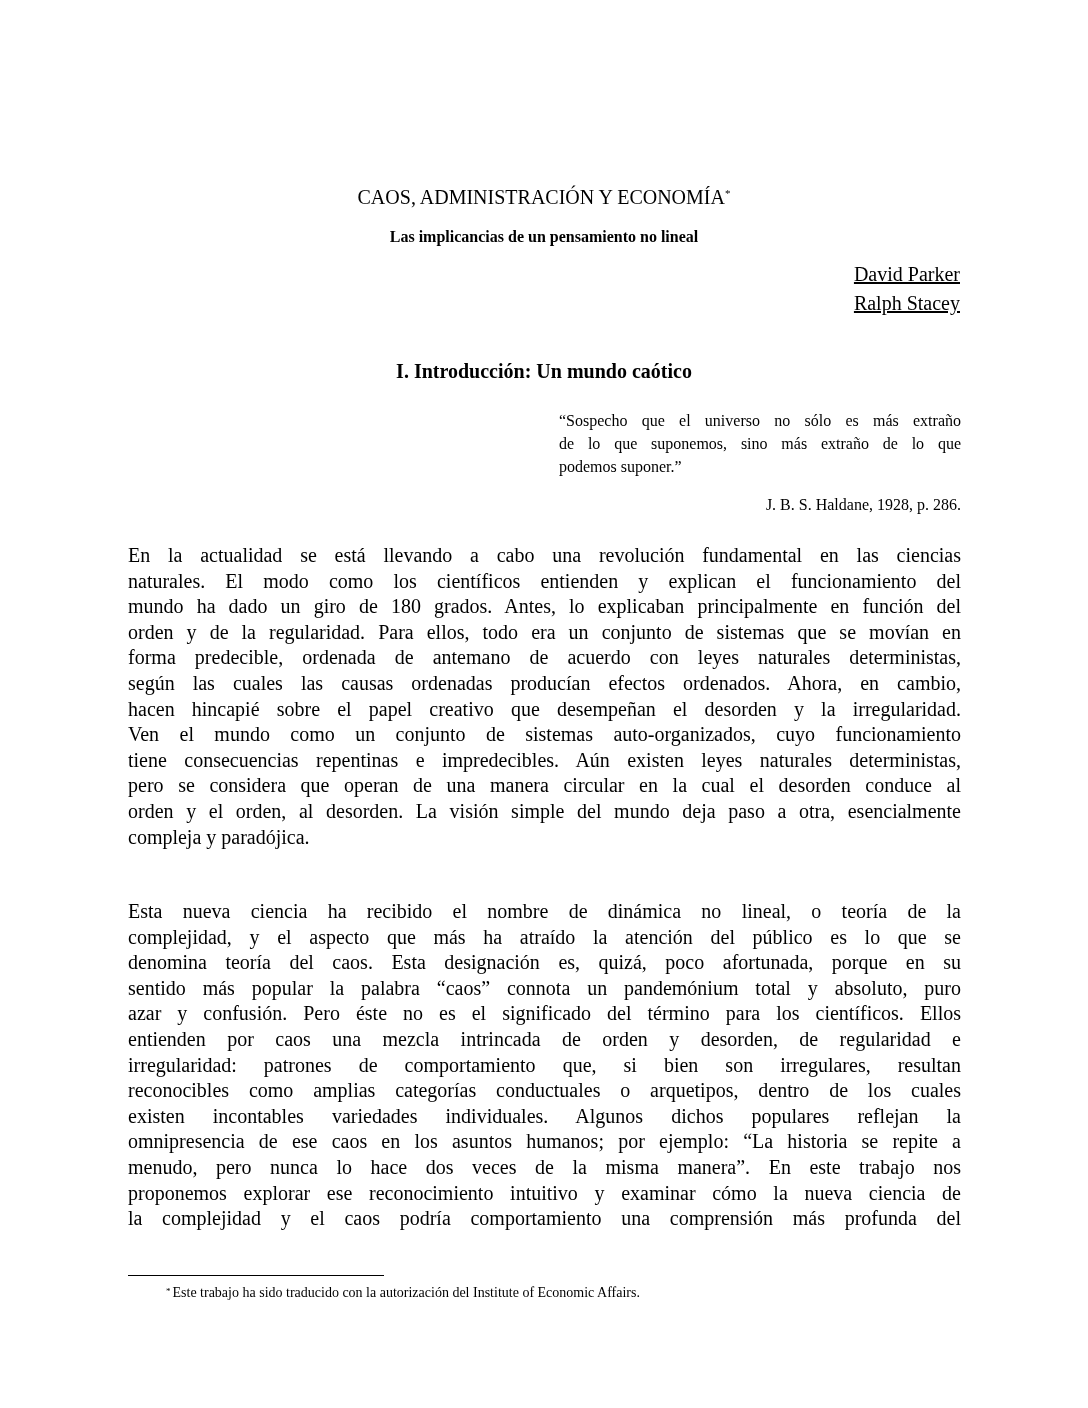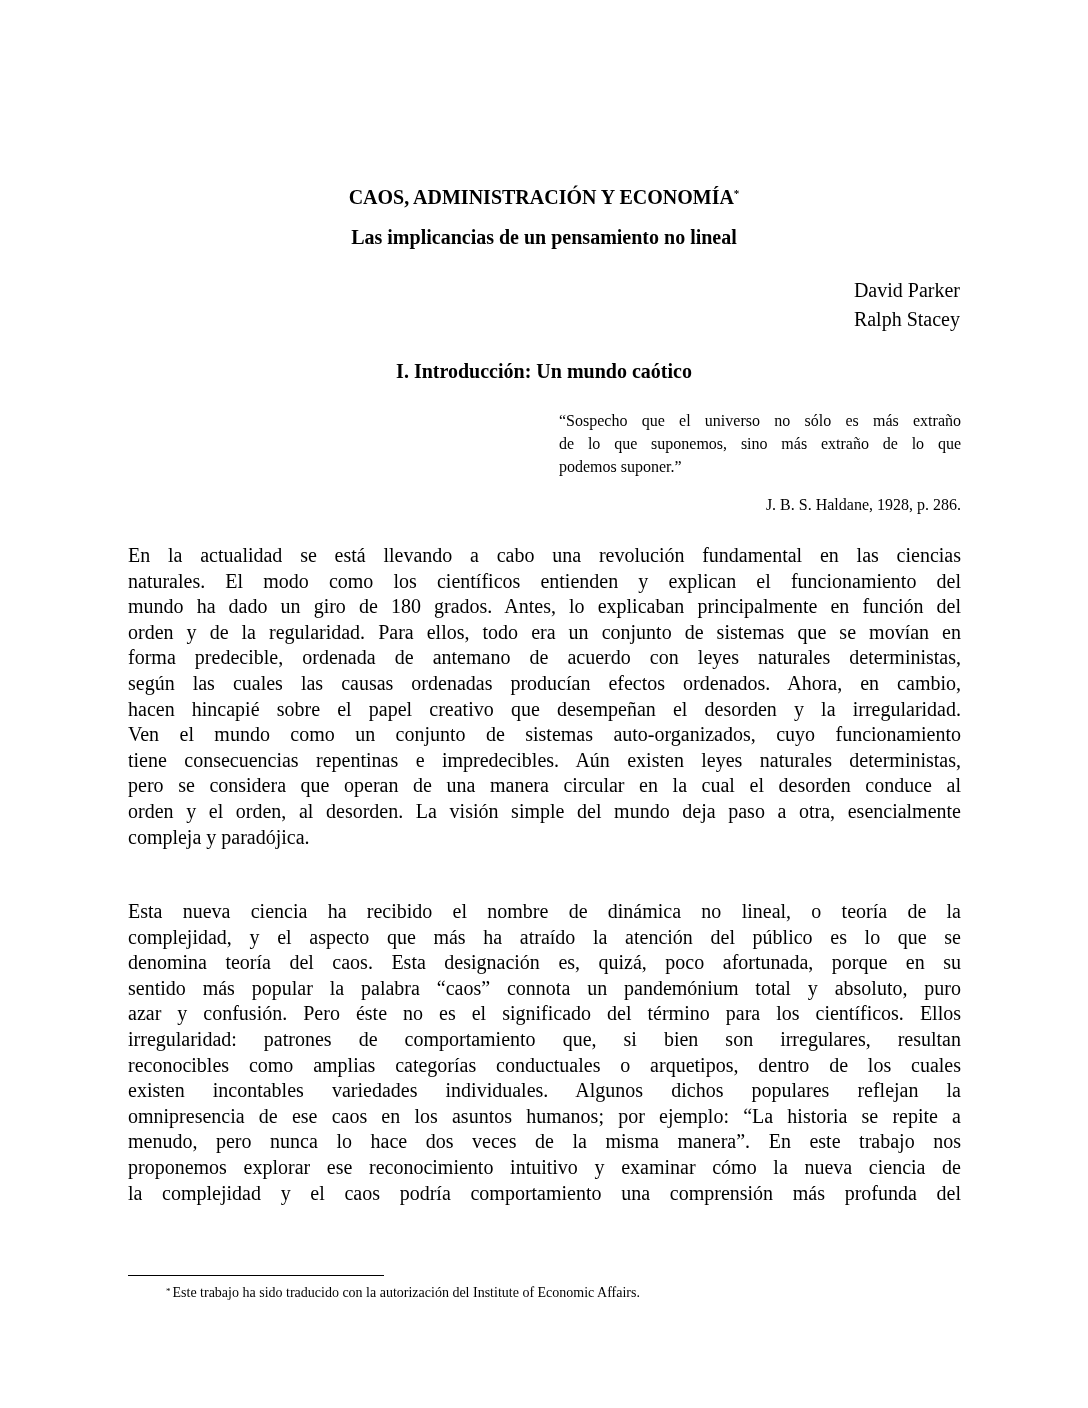--- a/index.html
+++ b/index.html
@@ -21,47 +21,48 @@
       width: 1088px;
       height: 1408px;
       background: #ffffff;
     }
     .title {
       position: absolute;
       left: 0;
       width: 1088px;
       top: 183px;
       text-align: center;
-      font-weight: bold;
+      font-weight: normal;
       font-size: 20px;
       line-height: 28px;
     }
     .title sup {
       font-size: 11px;
       vertical-align: top;
       position: relative;
       top: -4px;
     }
     .subtitle {
       position: absolute;
       left: 0;
       width: 1088px;
       top: 223px;
       text-align: center;
       font-weight: bold;
-      font-size: 20px;
+      font-size: 16px;
       line-height: 28px;
     }
     .authors {
       position: absolute;
       right: 128px;
-      top: 276px;
+      top: 260px;
       text-align: right;
       font-size: 20px;
       line-height: 29px;
+      text-decoration: underline;
     }
     .section-heading {
       position: absolute;
       left: 0;
       width: 1088px;
       top: 357px;
       text-align: center;
       font-weight: bold;
       font-size: 20px;
       line-height: 28px;
@@ -172,20 +173,21 @@
     <span class="line">orden y el orden, al desorden. La visión simple del mundo deja paso a otra, esencialmente</span>
     <span class="line last">compleja y paradójica.</span>
   </div>
 
   <div class="para para2">
     <span class="line">Esta nueva ciencia ha recibido el nombre de dinámica no lineal, o teoría de la</span>
     <span class="line">complejidad, y el aspecto que más ha atraído la atención del público es lo que se</span>
     <span class="line">denomina teoría del caos. Esta designación es, quizá, poco afortunada, porque en su</span>
     <span class="line">sentido más popular la palabra “caos” connota un pandemónium total y absoluto, puro</span>
     <span class="line">azar y confusión. Pero éste no es el significado del término para los científicos. Ellos</span>
+    <span class="line">entienden por caos una mezcla intrincada de orden y desorden, de regularidad e</span>
     <span class="line">irregularidad: patrones de comportamiento que, si bien son irregulares, resultan</span>
     <span class="line">reconocibles como amplias categorías conductuales o arquetipos, dentro de los cuales</span>
     <span class="line">existen incontables variedades individuales. Algunos dichos populares reflejan la</span>
     <span class="line">omnipresencia de ese caos en los asuntos humanos; por ejemplo: “La historia se repite a</span>
     <span class="line">menudo, pero nunca lo hace dos veces de la misma manera”. En este trabajo nos</span>
     <span class="line">proponemos explorar ese reconocimiento intuitivo y examinar cómo la nueva ciencia de</span>
     <span class="line">la complejidad y el caos podría comportamiento una comprensión más profunda del</span>
   </div>
 
   <div class="footnote-rule"></div>

